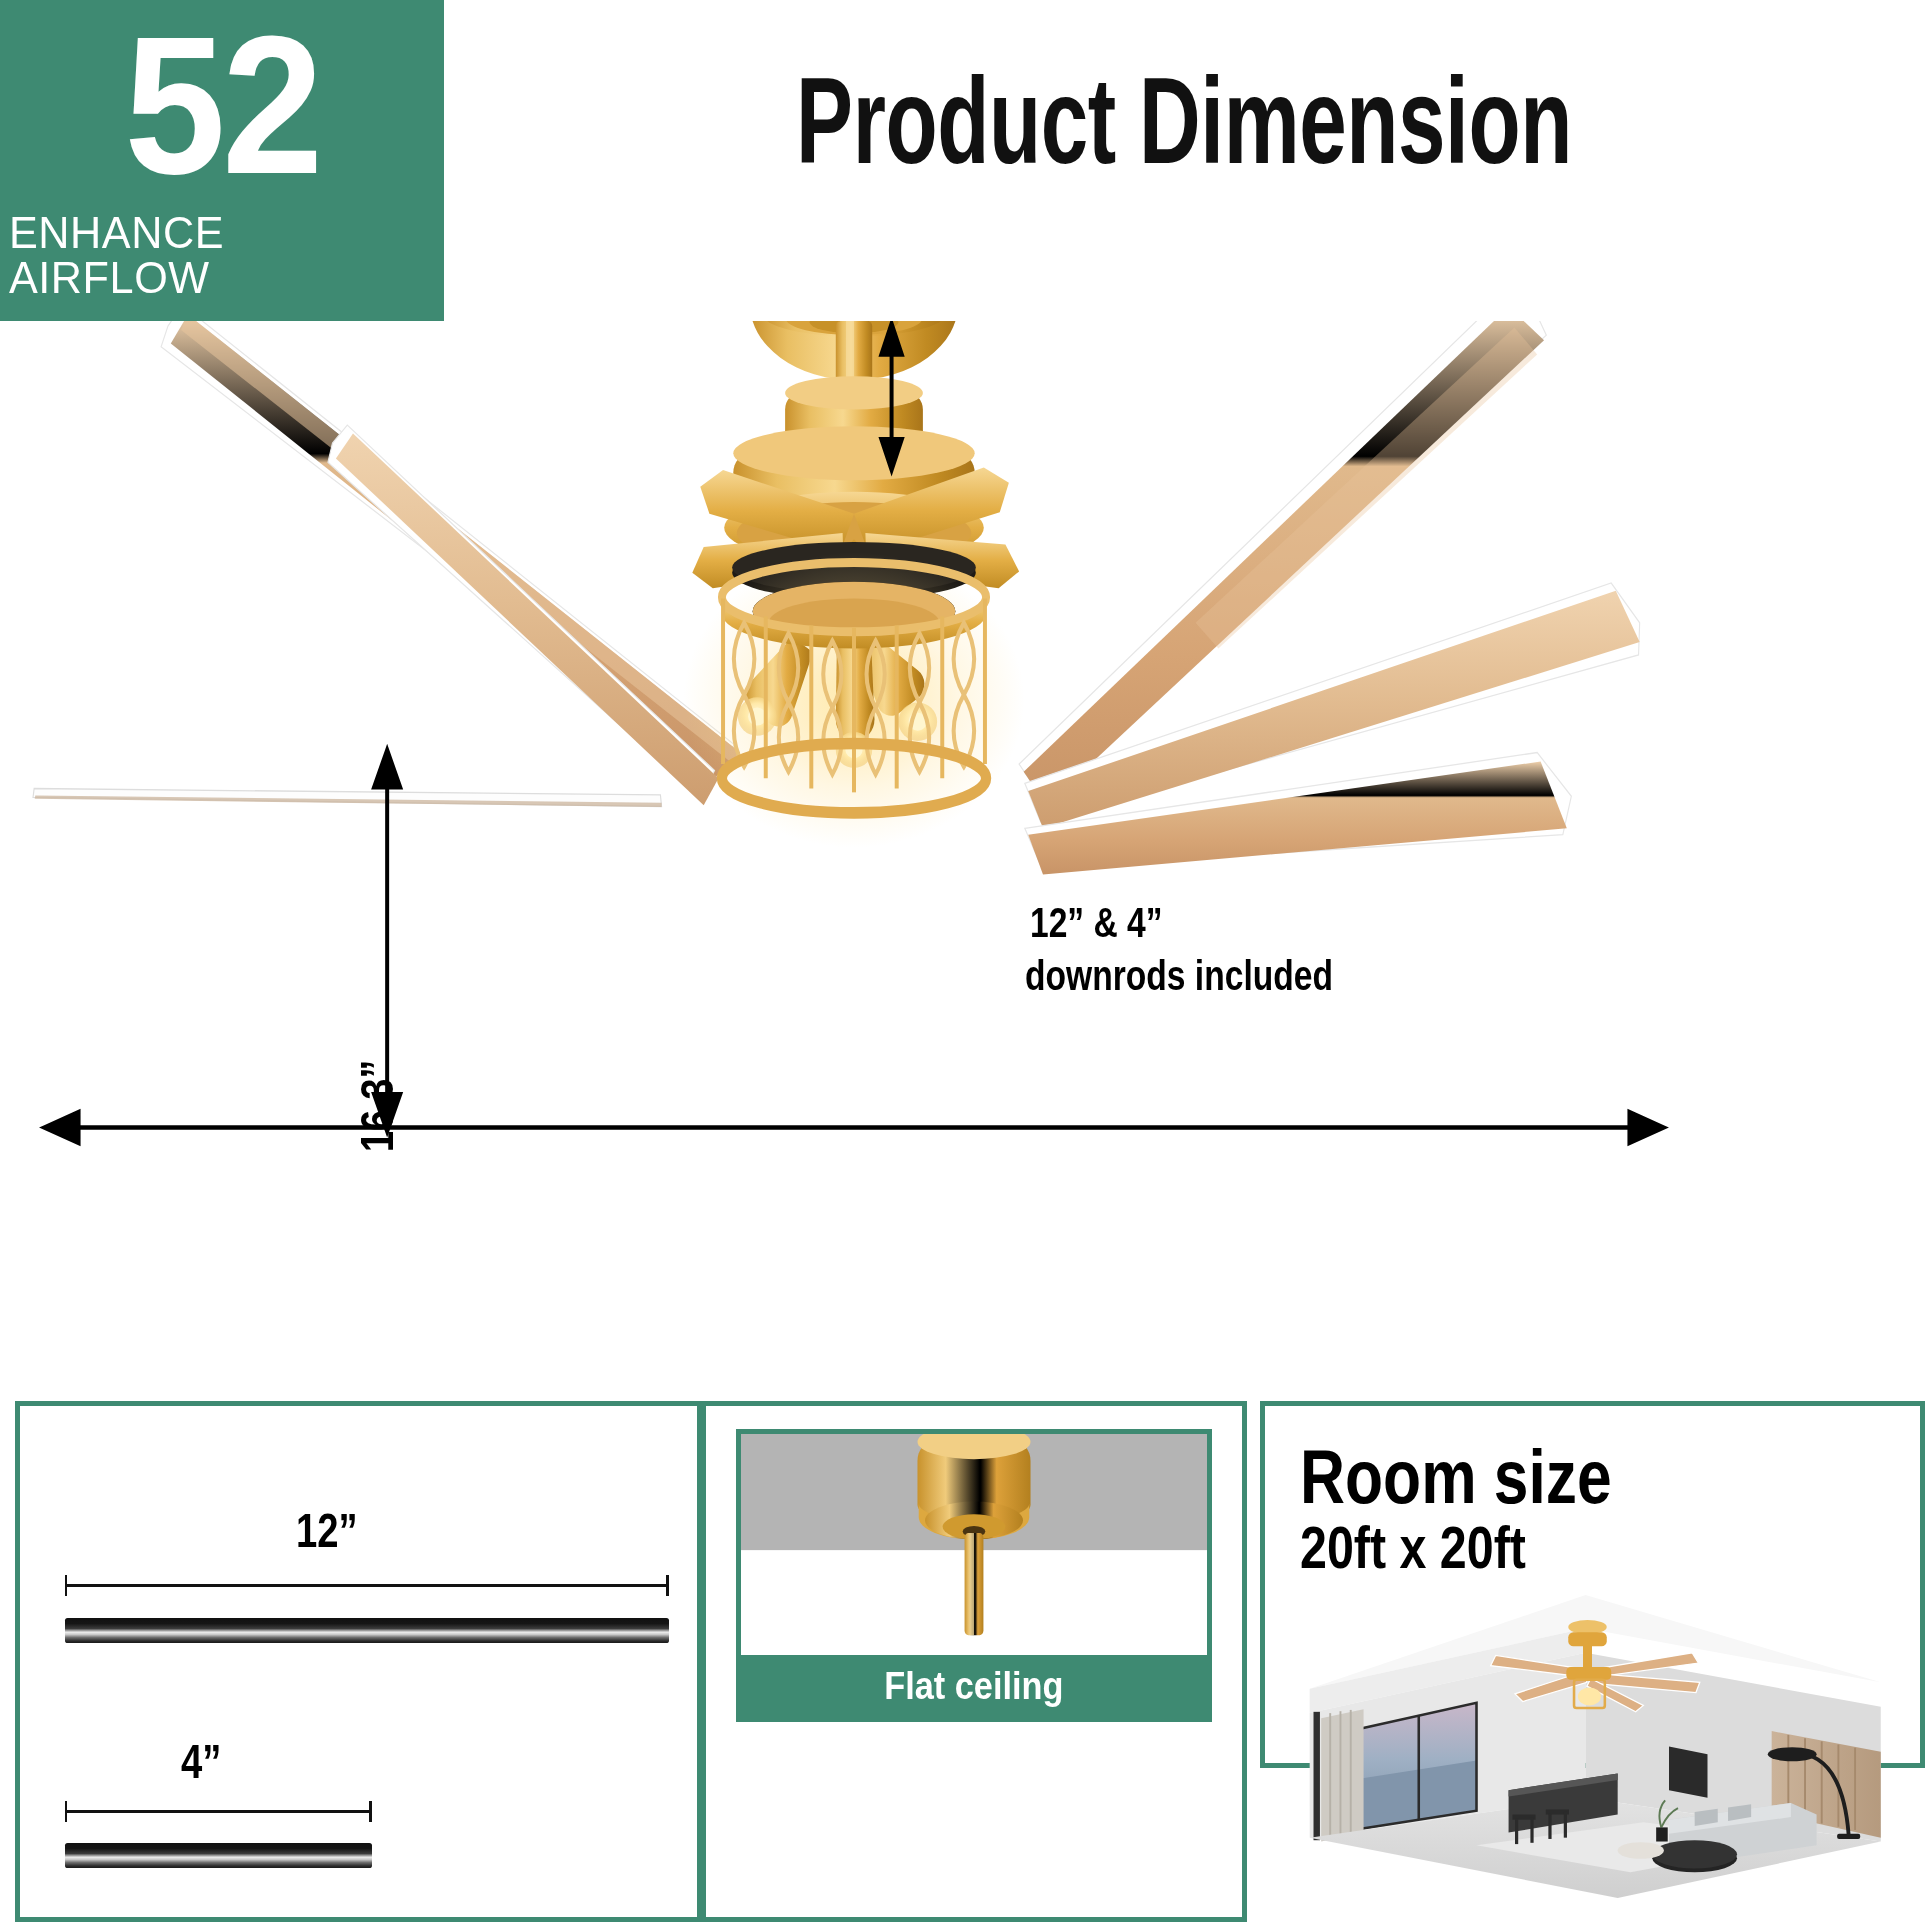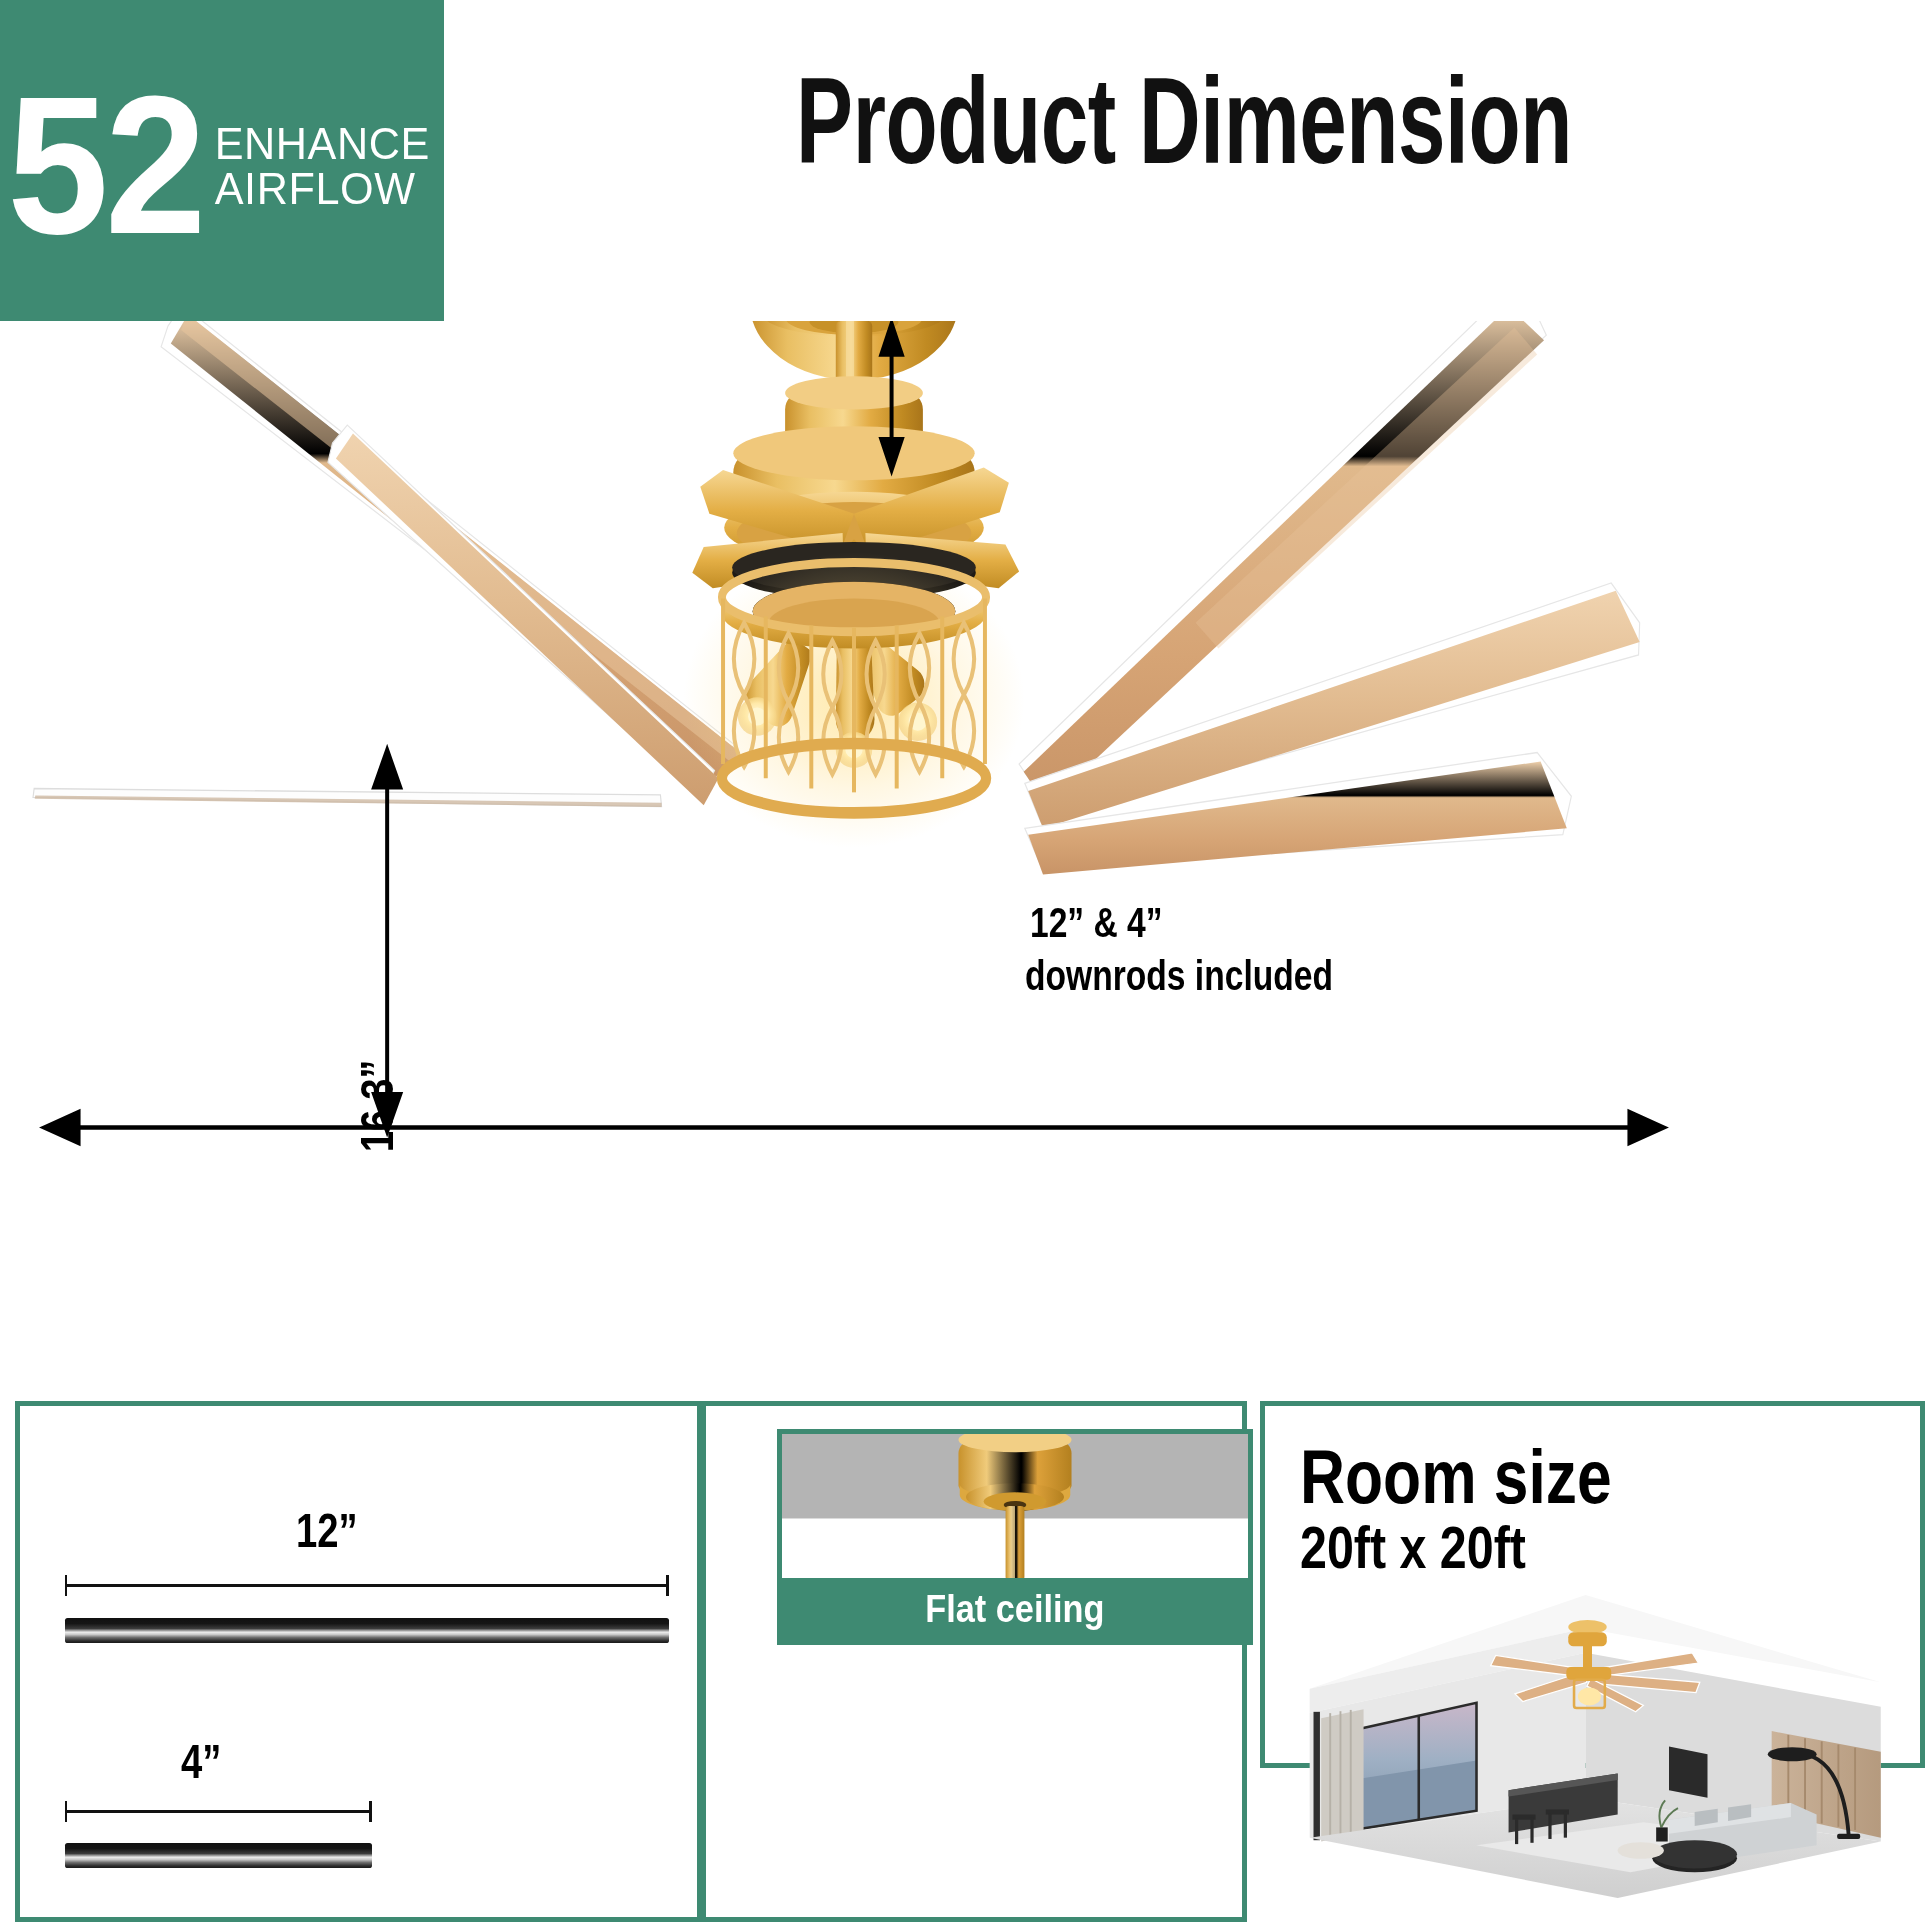--- a/index.html
+++ b/index.html
@@ -7,21 +7,21 @@
     width:1926px;height:1926px;background:#ffffff;
     font-family:"Liberation Sans", sans-serif;
     -webkit-font-smoothing:antialiased;
   }
   #page{position:relative;width:1926px;height:1926px;overflow:hidden;background:#fff;}
 
   
   .badge{
     position:absolute;left:0;top:0;width:444px;height:321px;
     background:var(--green);
-    display:flex;flex-direction:row;align-items:center;justify-content:flex-start;
+    display:flex;flex-direction:column;align-items:center;justify-content:flex-start;
   }
   .badge-number{
     color:#fff;font-size:196px;line-height:0.96;font-weight:700;
     letter-spacing:-3.9px;margin-top:11.6px;
     font-family:"Liberation Sans", sans-serif;
     transform:scaleX(0.93);
   }
   .badge-sub{
     color:#fff;font-size:45px;line-height:1;font-weight:400;
     letter-spacing:0.6px;margin-top:10.3px;
@@ -312,21 +312,21 @@
       <div class="dr-dimline" style="left:45px;top:178px;width:604px;"></div>
       <div class="dr-rod" style="left:45px;top:212px;width:604px;"></div>
 
       <div class="dr-label" style="left:161px;top:327px;">4”</div>
       <div class="dr-dimline" style="left:45px;top:404px;width:307px;"></div>
       <div class="dr-rod" style="left:45px;top:437px;width:307px;"></div>
     </div>
 
     <div class="panel panel-ceilings">
 
-      <div class="ceil-box" style="left:29.5px;top:23px;width:476px;height:216px;margin-left:41px;">
+      <div class="ceil-box" style="left:29.5px;top:23px;width:476px;height:293px;">
         <div class="ceil-img">
           <svg viewBox="0 0 742 360" preserveAspectRatio="none">
             <defs>
               <linearGradient id="cg1" x1="0" y1="0" x2="1" y2="0">
                 <stop offset="0" stop-color="#c8922c"></stop>
                 <stop offset="0.25" stop-color="#f0cb7b"></stop>
                 <stop offset="0.55" stop-color="#e7b css"></stop>
                 <stop offset="0.56" stop-color="#e7b busy"></stop>
                 <stop offset="0.7" stop-color="#ddA13a"></stop>
                 <stop offset="1" stop-color="#b3801f"></stop>

